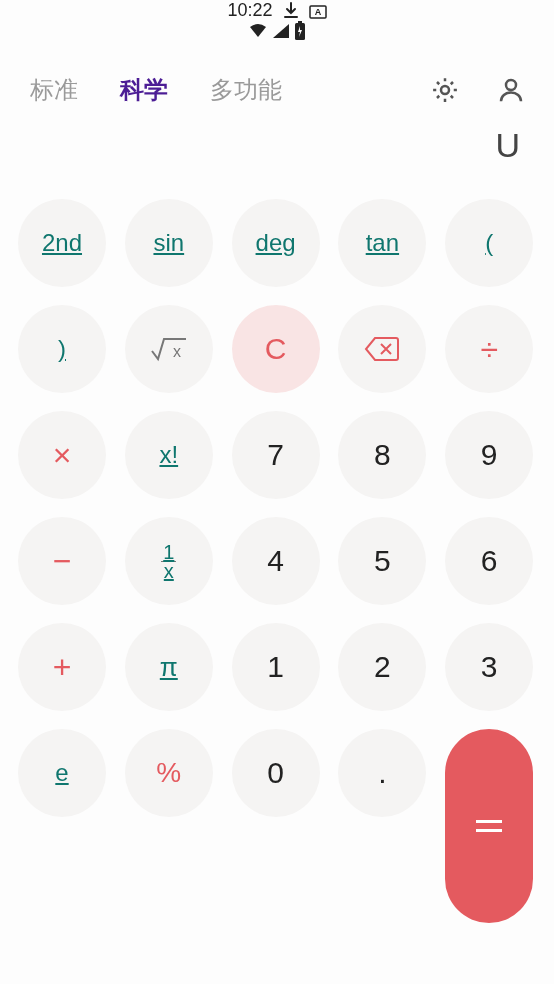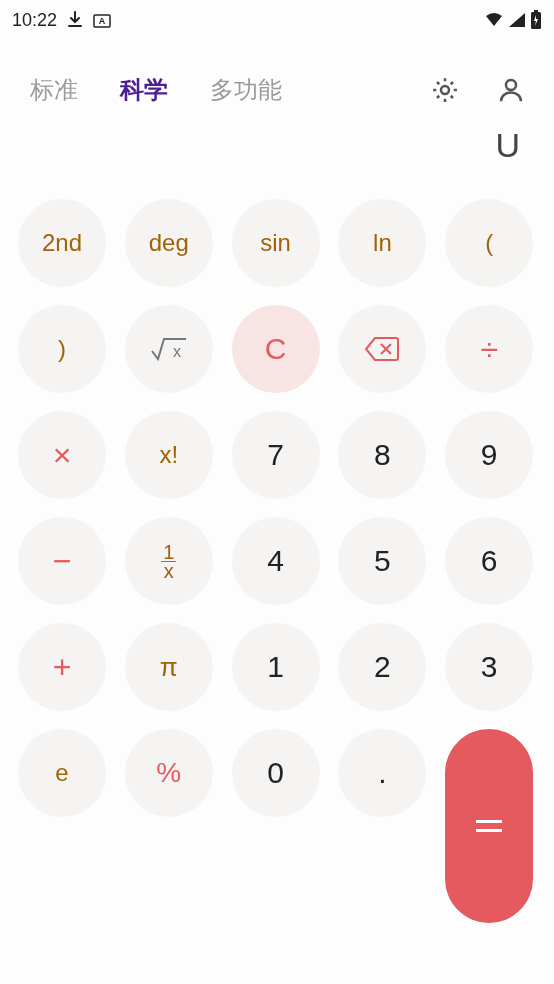--- a/index.html
+++ b/index.html
@@ -13,20 +13,21 @@
   }
   .status-bar {
     height: 40px;
     display: flex;
     align-items: center;
     justify-content: space-between;
     padding: 0 12px;
     font-size: 18px;
     font-weight: 500;
     color: #222;
+    flex-direction: column;
   }
   .status-left { display: flex; align-items: center; gap: 10px; }
   .status-right { display: flex; align-items: center; gap: 4px; }
   .status-bar svg { display: block; }
 
   .header {
     display: flex;
     align-items: center;
     padding: 34px 20px 20px 30px;
   }
@@ -69,21 +70,21 @@
     display: flex;
     align-items: center;
     justify-content: center;
     font-size: 28px;
     color: #555;
     width: 88px;
     height: 88px;
     position: relative;
     user-select: none;
   }
-  .key.sci { color: #a16207; font-size: 24px; }
+  .key.sci { color: #0f766e; font-size: 24px; text-decoration: underline; }
   .key.num  { color: #222; font-size: 30px; font-weight: 400; }
   .key.op   { color: #e45a5f; }
   .key.opbig{ color: #e45a5f; font-size: 32px; font-weight: 300; }
   .key.clear {
     background: #f9e4e4;
     color: #e45a5f;
     font-size: 30px;
   }
   .equals {
     grid-column: 5;
@@ -160,24 +161,24 @@
 </div>
 
 <div class="display">
   <span>U</span>
 </div>
 
 <div class="pad">
   <div class="grid">
 
     <div class="key sci">2nd</div>
+    <div class="key sci">sin</div>
     <div class="key sci">deg</div>
-    <div class="key sci">sin</div>
-
-    <div class="key sci">ln</div>
+    <div class="key sci">tan</div>
+
     <div class="key sci">(</div>
     <div class="key sci">)</div>
 
     <div class="key sci root">
       <svg width="38" height="28" viewBox="0 0 38 28">
           <path d="M2 16 L8 24 L14 4 H36" stroke="#777" stroke-width="2" fill="none"></path>
           <text x="23" y="22" font-size="16" fill="#777">x</text>
         </svg>
     </div>
     <div class="key clear">C</div>

